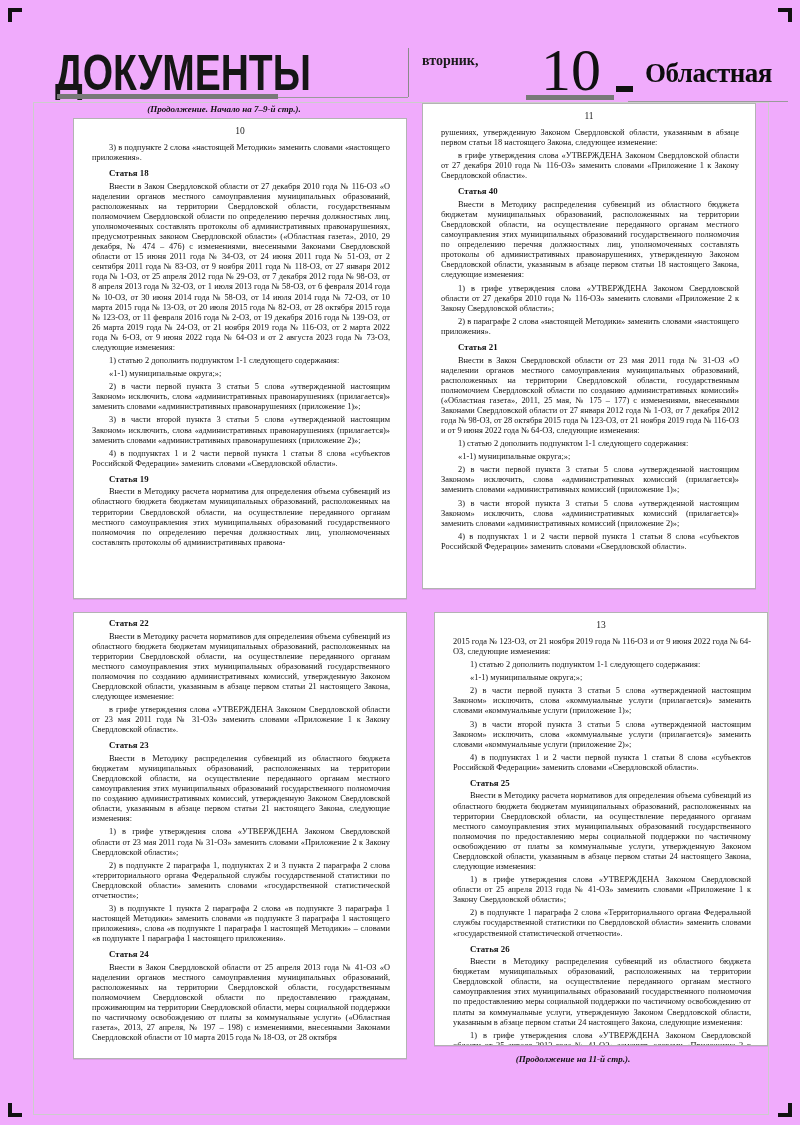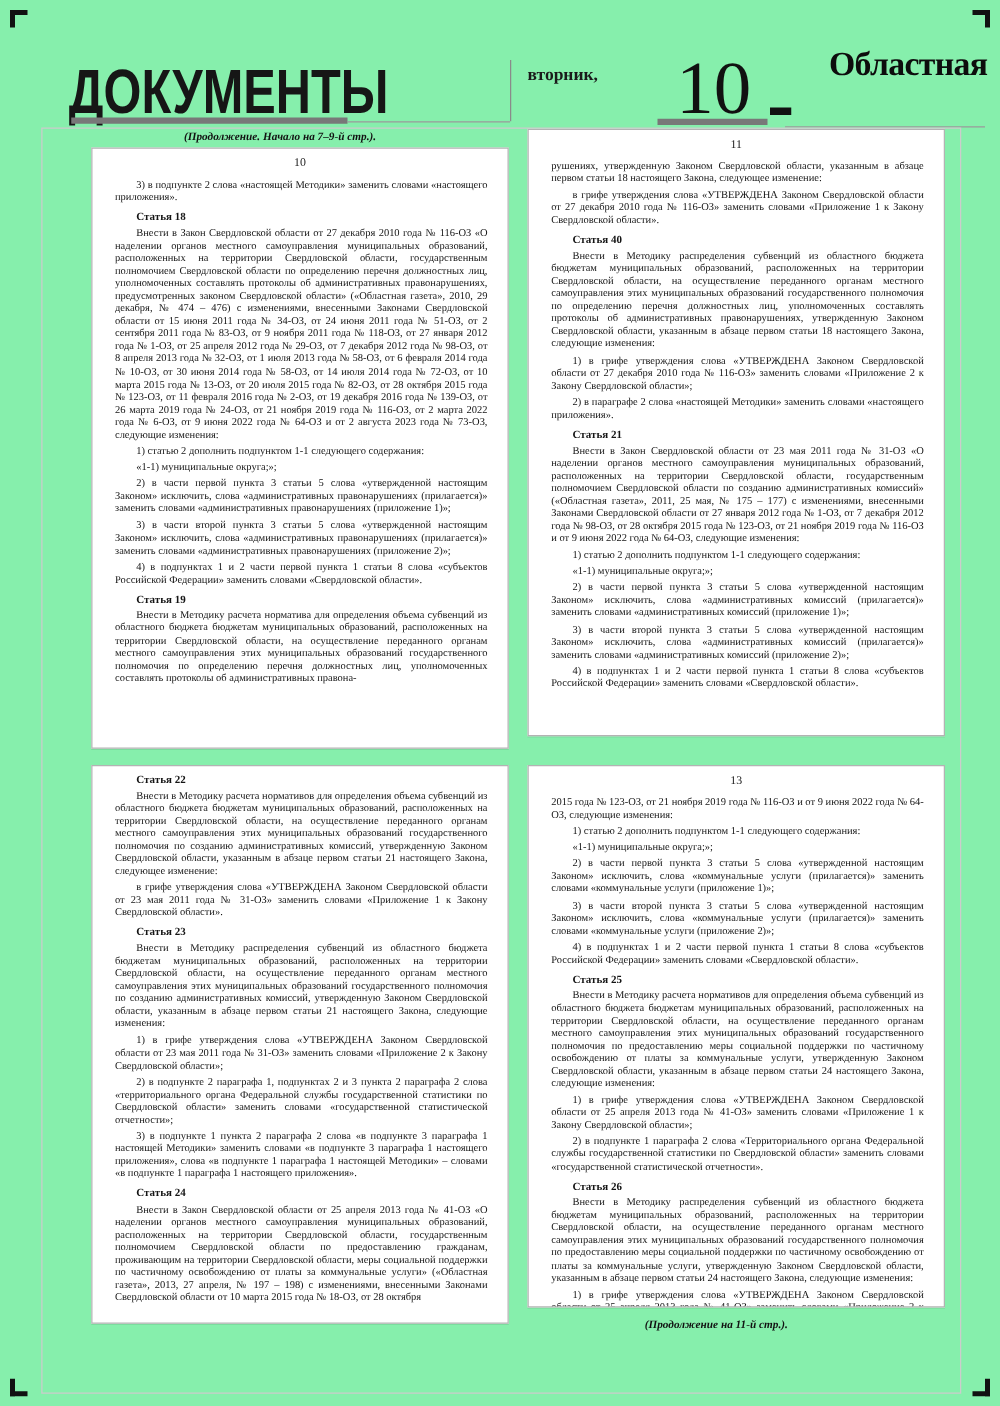--- a/index.html
+++ b/index.html
@@ -1,54 +1,54 @@
 <!DOCTYPE html>
 <html lang="ru"><head>
 <meta charset="utf-8">
 <style>
   html,body{margin:0;padding:0;background:#ffffff;}
-  .page{position:relative;width:800px;height:1125px;background:#86efac;overflow:hidden;
+  .page{position:relative;width:800px;height:1125px;background:#f0abfc;overflow:hidden;
         font-family:"Liberation Serif",serif;color:#1a1a1a;}
   
   .crop{position:absolute;background:#111;}
   .crop.h{width:14px;height:4px;}
   .crop.v{width:4px;height:14px;}
   
   .doc-title{position:absolute;left:55px;top:44px;font-family:"Liberation Sans",sans-serif;
              font-weight:700;font-size:50px;letter-spacing:0px;color:#161616;
              transform:scaleX(0.78);transform-origin:left top;white-space:nowrap;}
   .title-bar{position:absolute;left:57px;top:94px;width:221px;height:5px;background:#787878;}
   .title-rule{position:absolute;left:278px;top:97px;width:130px;height:1px;background:#9a9a9a;}
   .header-divider{position:absolute;left:408px;top:48px;width:1px;height:49px;background:#8a8a8a;}
   .date-block{position:absolute;left:422px;top:52px;line-height:1.25;}
   .weekday{font-weight:700;font-size:14px;}
   .date{font-size:13.5px;margin-top:40px;}
   .page-num{position:absolute;left:526px;top:36px;width:90px;text-align:center;
             font-size:60px;font-weight:400;color:#111;}
   .pagenum-bar{position:absolute;left:526px;top:95px;width:88px;height:5px;background:#787878;}
   .masthead-dash{position:absolute;left:616px;top:86px;width:17px;height:6px;background:#111;}
-  .masthead{position:absolute;left:645px;top:38px;width:145px;font-weight:700;
-            font-size:27px;line-height:0.98;color:#0d0d0d;letter-spacing:-0.5px;text-align:right;}
+  .masthead{position:absolute;left:645px;top:60px;width:145px;font-weight:700;
+            font-size:27px;line-height:0.98;color:#0d0d0d;letter-spacing:-0.5px;}
   .masthead .site{font-size:8px;font-weight:400;font-style:italic;color:#555;letter-spacing:0;}
   .masthead-rule{position:absolute;left:628px;top:101px;width:160px;height:1px;background:#9a9a9a;}
   
   .frame{position:absolute;left:33px;top:102px;width:734px;height:1011px;
          border:1px solid #cccccc;}
   
   .note{position:absolute;font-size:9px;font-weight:700;font-style:italic;
         text-align:center;color:#111;}
   .note-top{left:57px;top:104px;width:334px;}
   .note-bottom{left:406px;top:1054px;width:334px;}
   
   .tbox{position:absolute;width:334px;background:#fff;border:1px solid #b3b3b3;
         box-shadow:0 1px 0 rgba(0,0,0,0.08);overflow:hidden;box-sizing:border-box;margin-left:16px;}
   .b10{left:57px;top:118px;height:481px;}
   .b11{left:406px;top:103px;height:486px;}
   .b12{left:57px;top:612px;height:447px;}
-  .b13{left:406px;top:612px;height:434px;}
+  .b13{left:418px;top:612px;height:434px;}
   .box-num{text-align:center;font-size:9.5px;padding:7px 0 7px;color:#222;}
   .box-body{padding:0 16px 4px 18px;font-size:8.4px;line-height:1.2;
             text-align:justify;color:#141414;}
   .box-body p{margin:0 0 3px;}
   .box-body p.p{text-indent:17px;}
   .box-body p.pc{text-indent:0;}
   .box-body p.h{font-weight:700;text-indent:17px;margin:5px 0 3px;font-size:8.8px;}
 </style>
 </head>
 <body>

